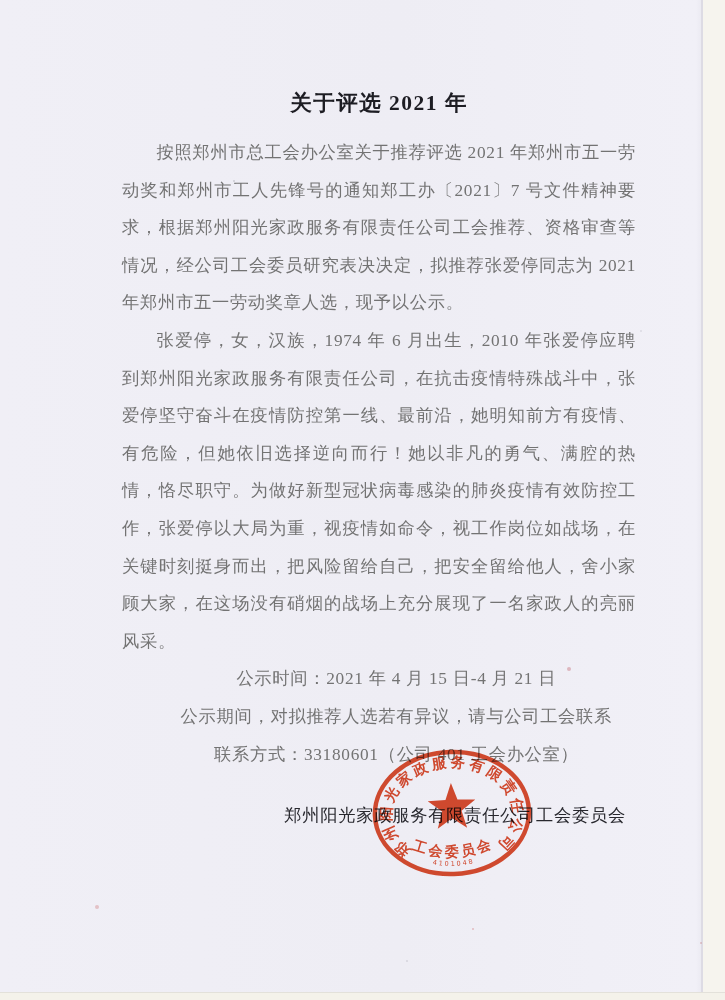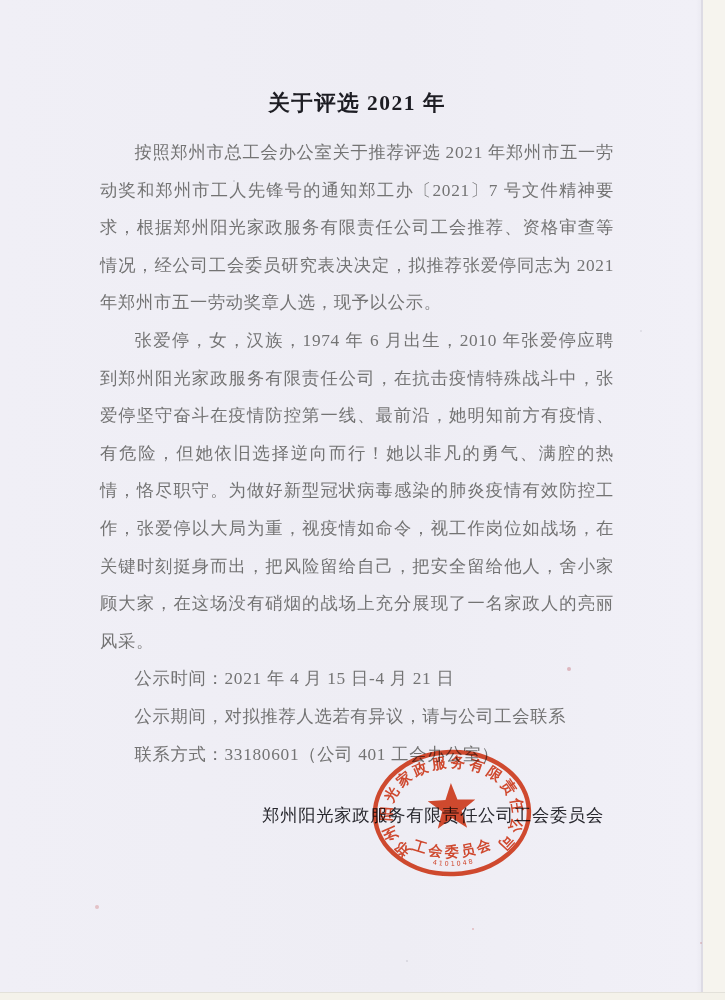--- a/index.html
+++ b/index.html
@@ -16,33 +16,33 @@
   
   .scan-edge-right{
     position:absolute;top:0;right:0;width:22px;height:1000px;
     background:#f6f4ee;border-left:2px solid #dddbe4;
   }
   .scan-edge-bottom{
     position:absolute;left:0;bottom:0;width:725px;height:7px;
     background:#f4f2ea;border-top:1px solid #e3e1da;
   }
   .doc{
-    position:absolute;left:100px;top:84px;width:514px;
+    position:absolute;left:122px;top:84px;width:514px;
     color:#26262c;
   }
   .title{
     text-align:center;font-weight:bold;color:#1d1d23;
     font-size:21.5px;letter-spacing:1.5px;line-height:38px;
   }
   .body-text{margin-top:12px;}
   .body-text p{
     margin:0;font-size:17.3px;letter-spacing:.7px;line-height:37.6px;
     text-indent:2em;text-align:justify;color:#737373;
   }
-  .body-text p.single{text-align:left;}
+  .body-text p.single{text-align:center;}
   .signature-block{
     width:-moz-fit-content;width:fit-content;
     margin:24px 10px 0 auto;text-align:center;
   }
   .signature-block div{
     font-size:17.3px;letter-spacing:.7px;line-height:37.6px;color:#28282e;
   }
   
   .seal{
     position:absolute;left:366px;top:746px;width:172px;height:138px;

